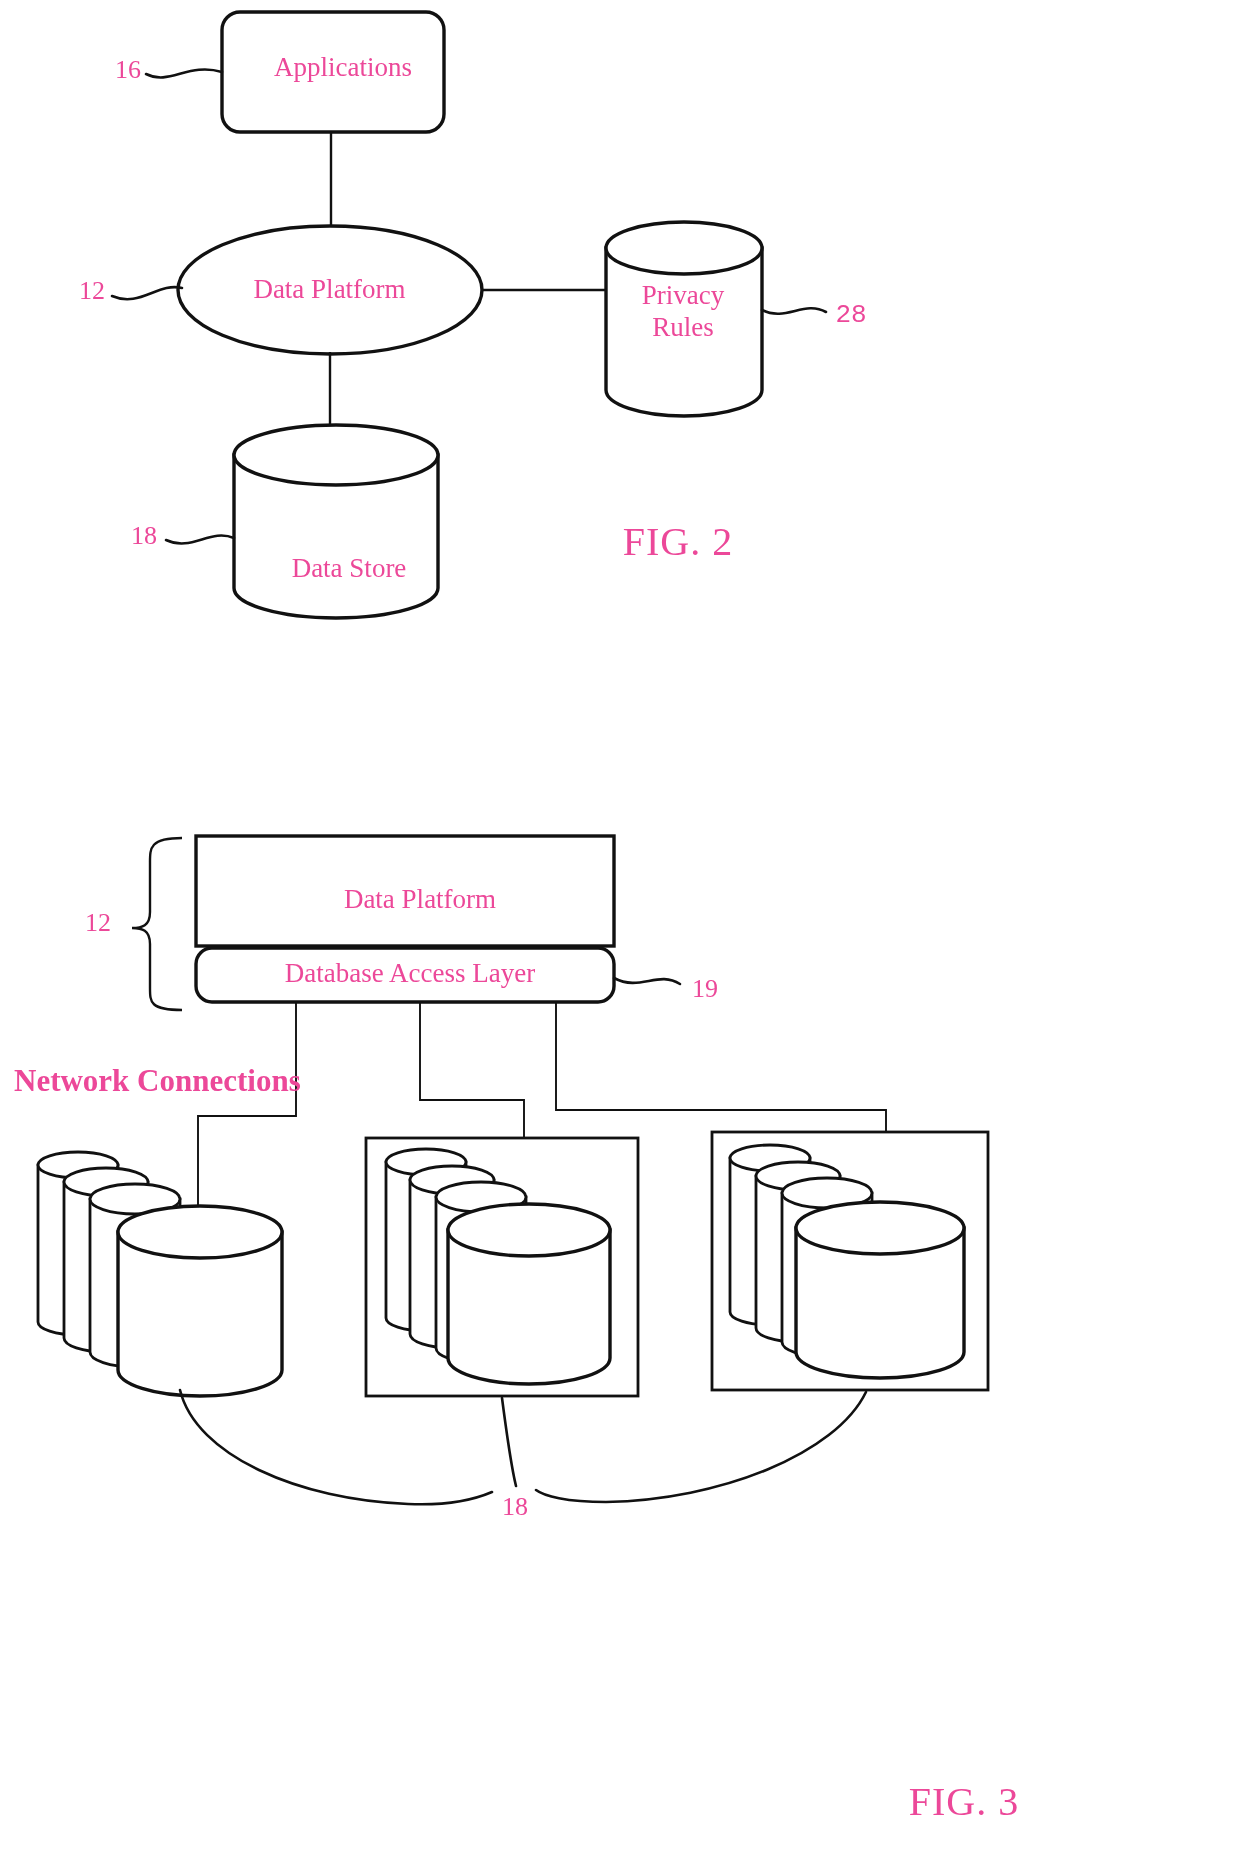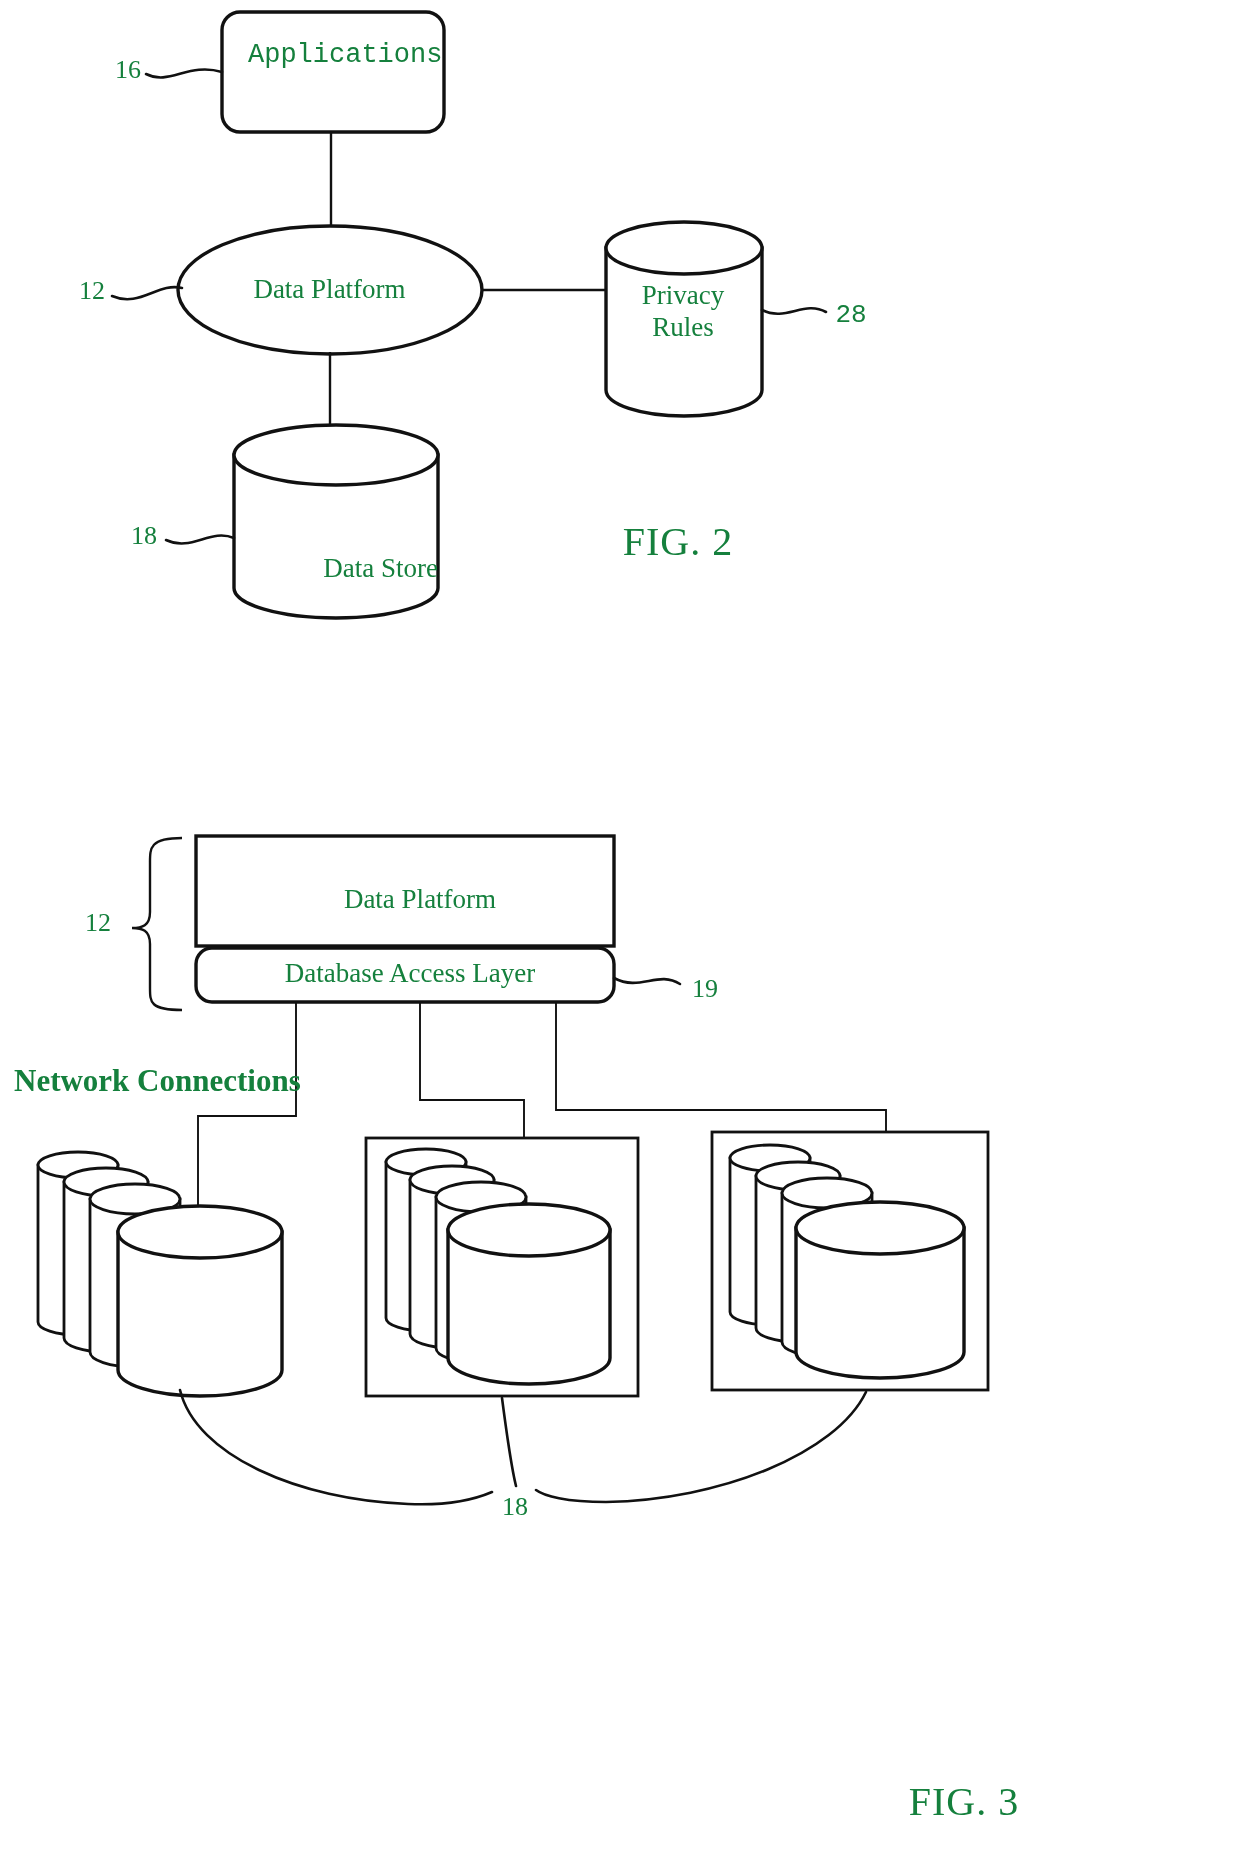--- a/index.html
+++ b/index.html
@@ -29,33 +29,33 @@
     top: 0;
     width: 1240px;
     height: 1855px;
   }
 
   
   .lbl {
     position: absolute;
     text-align: center;
     line-height: 1.18;
-    color: #15803d;
+    color: #ec4899;
     white-space: nowrap;
     font-family: "Liberation Serif", "DejaVu Serif", serif;
   }
   .node-text { font-size: 27px; }
   .ref-num   { font-size: 26px; font-family: "Liberation Serif","DejaVu Serif",serif; }
   .fig-cap   { font-size: 40px; font-weight: normal; letter-spacing: 1px; }
   .net-label { font-size: 31px; font-weight: bold; }
 
-  .t-applications { left: 248px; top: 40px; width: 190px; font-family: Liberation Mono, monospace; }
+  .t-applications { left: 248px; top: 52px; width: 190px; }
   .t-dataplatform { left: 212px; top: 274px; width: 235px; }
   .t-privacy      { left: 598px; top: 280px; width: 170px; }
-  .t-datastore    { left: 248px; top: 553px; width: 190px; text-align: right; }
+  .t-datastore    { left: 254px; top: 553px; width: 190px; }
 
   .r16 { left: 108px; top: 55px;  width: 40px; }
   .r12 { left: 72px;  top: 276px; width: 40px; }
   .r28 { left: 828px; top: 300px; width: 46px; font-family: Liberation Mono, monospace; }
   .r18 { left: 124px; top: 521px; width: 40px; }
 
   .fig2 { left: 578px; top: 518px; width: 200px; }
   .fig3 { left: 864px; top: 1778px; width: 200px; }
 
   .t-dp3   { left: 230px; top: 884px;  width: 380px; }

